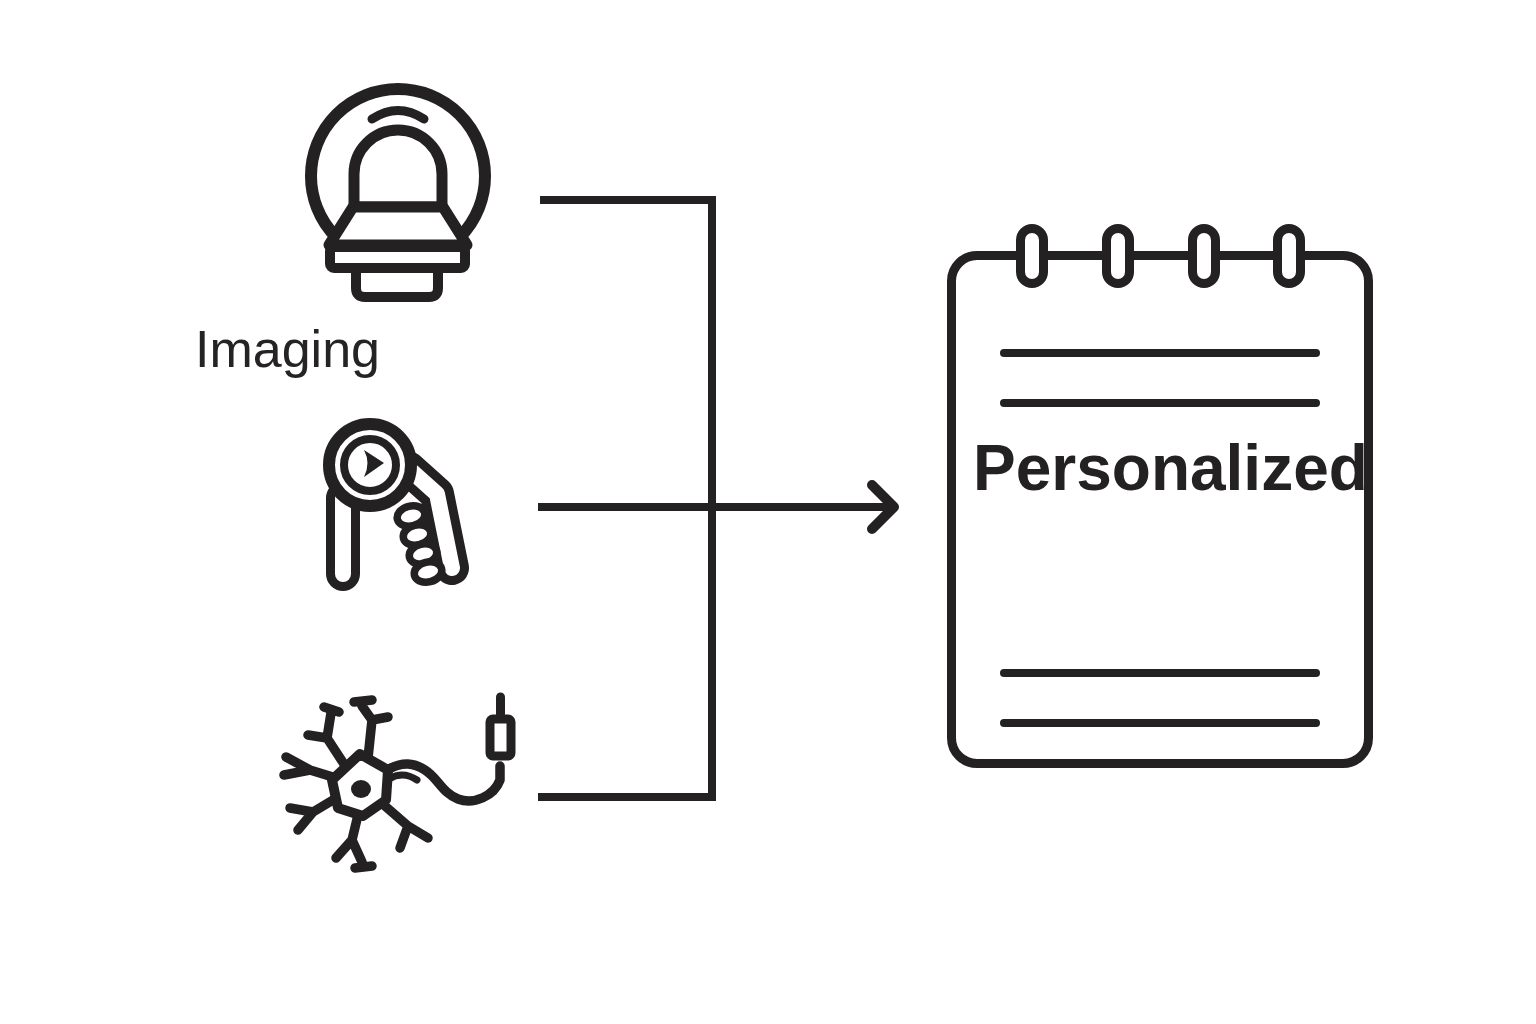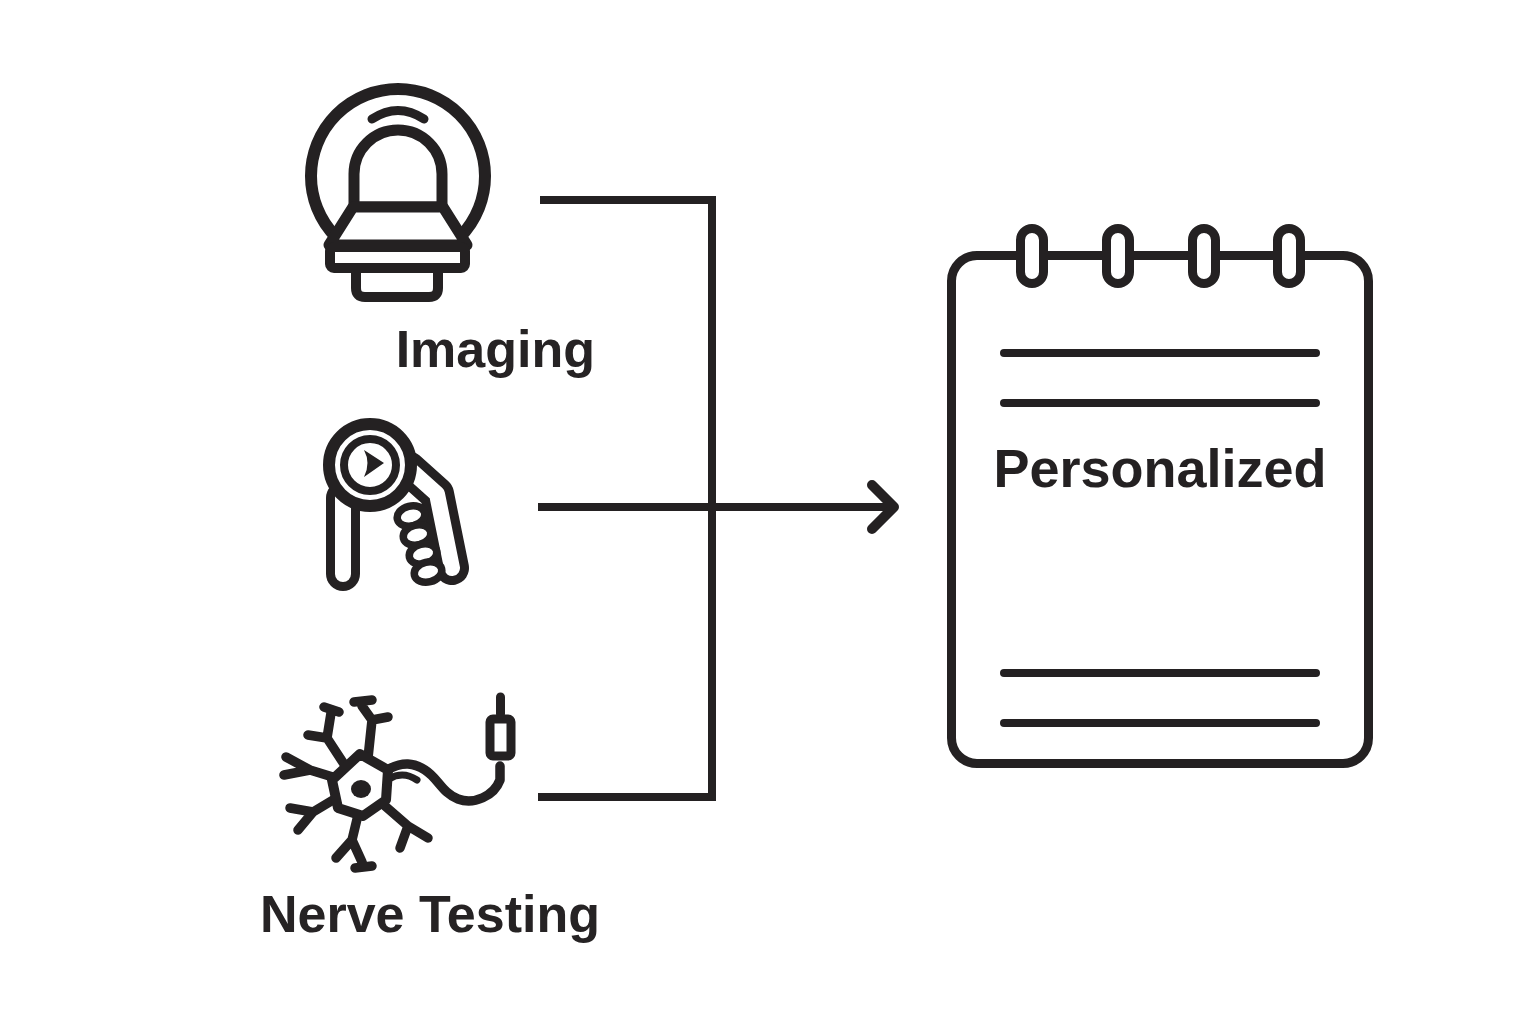--- a/index.html
+++ b/index.html
@@ -6,40 +6,40 @@
   #stage{
     position:relative;width:1536px;height:1024px;background:#ffffff;
     font-family:"Liberation Sans", sans-serif;overflow:hidden;
   }
   .abs{position:absolute;}
   svg{display:block;}
   .ink-stroke{stroke:#242122;fill:none;}
   .ink-fill{fill:#242122;}
   .white-fill{fill:#ffffff;}
   .node-label{
-    position:absolute;color:#262324;font-weight:bold;font-size:52px;
-    line-height:1;text-align:right;letter-spacing:0px;white-space:nowrap;
+    position:absolute;color:#262324;font-weight:normal;font-size:52px;
+    line-height:1;text-align:left;letter-spacing:0px;white-space:nowrap;
   }
   
   .pad-body{
     position:absolute;left:947px;top:251px;width:426px;height:517px;
     box-sizing:border-box;border:9px solid #242122;border-radius:30px;
     background:#ffffff;
   }
   .pad-ring{
     position:absolute;top:224px;width:32px;height:64px;box-sizing:border-box;
     border:9px solid #242122;border-radius:16px;background:#ffffff;
   }
   .pad-rule{
     position:absolute;left:1000px;width:320px;height:8px;border-radius:4px;
     background:#242122;
   }
   .pad-text{
     position:absolute;left:973px;top:434px;width:374px;
-    color:#242122;font-weight:bold;font-size:54px;line-height:68px;
+    color:#242122;font-weight:bold;font-size:64px;line-height:68px;
     text-align:center;
   }
 </style>
 </head>
 <body>
 
 <div id="stage">
 
   <svg class="abs" style="left:0;top:0" width="1536" height="1024" viewBox="0 0 1536 1024">
     <path class="ink-stroke" stroke-width="8" d="M540,200 L712,200 L712,797 L538,797"></path>
@@ -80,21 +80,20 @@
       <path d="M90,127 L84,152 M84,152 L68,170 M84,152 L94,174 M87,180 L104,178"></path>
       <path d="M117,118 L140,138 M140,138 L132,160 M140,138 L160,150"></path>
       <path d="M119,82 C135,73 146,75 157,82 C170,90 174,105 190,111 C206,117 226,108 232,92 L232,78"></path>
       <path stroke-width="7" d="M121,91 C131,85 140,86 149,92"></path>
     </g>
     <path class="ink-stroke white-fill" stroke-width="10" stroke-linejoin="round" d="M92,66 L120,82 L118,112 L95,128 L70,120 L64,92 Z"></path>
     <ellipse class="ink-fill" cx="93" cy="101" rx="10" ry="9"></ellipse>
     <rect class="ink-stroke white-fill" stroke-width="9" x="222" y="31" width="21" height="37" rx="3"></rect>
     <path class="ink-stroke" stroke-width="9" stroke-linecap="round" d="M232.5,26 L232.5,9"></path>
   </svg>
-  <div class="node-label" style="left:200px;top:888px;width:400px">Nerve Testing</div>
 
   <div>
     <div class="pad-body"></div>
     <div class="pad-ring" style="left:1016px"></div>
     <div class="pad-ring" style="left:1102px"></div>
     <div class="pad-ring" style="left:1188px"></div>
     <div class="pad-ring" style="left:1273px"></div>
     <div class="pad-rule" style="top:349px"></div>
     <div class="pad-rule" style="top:399px"></div>
     <div class="pad-rule" style="top:669px"></div>

